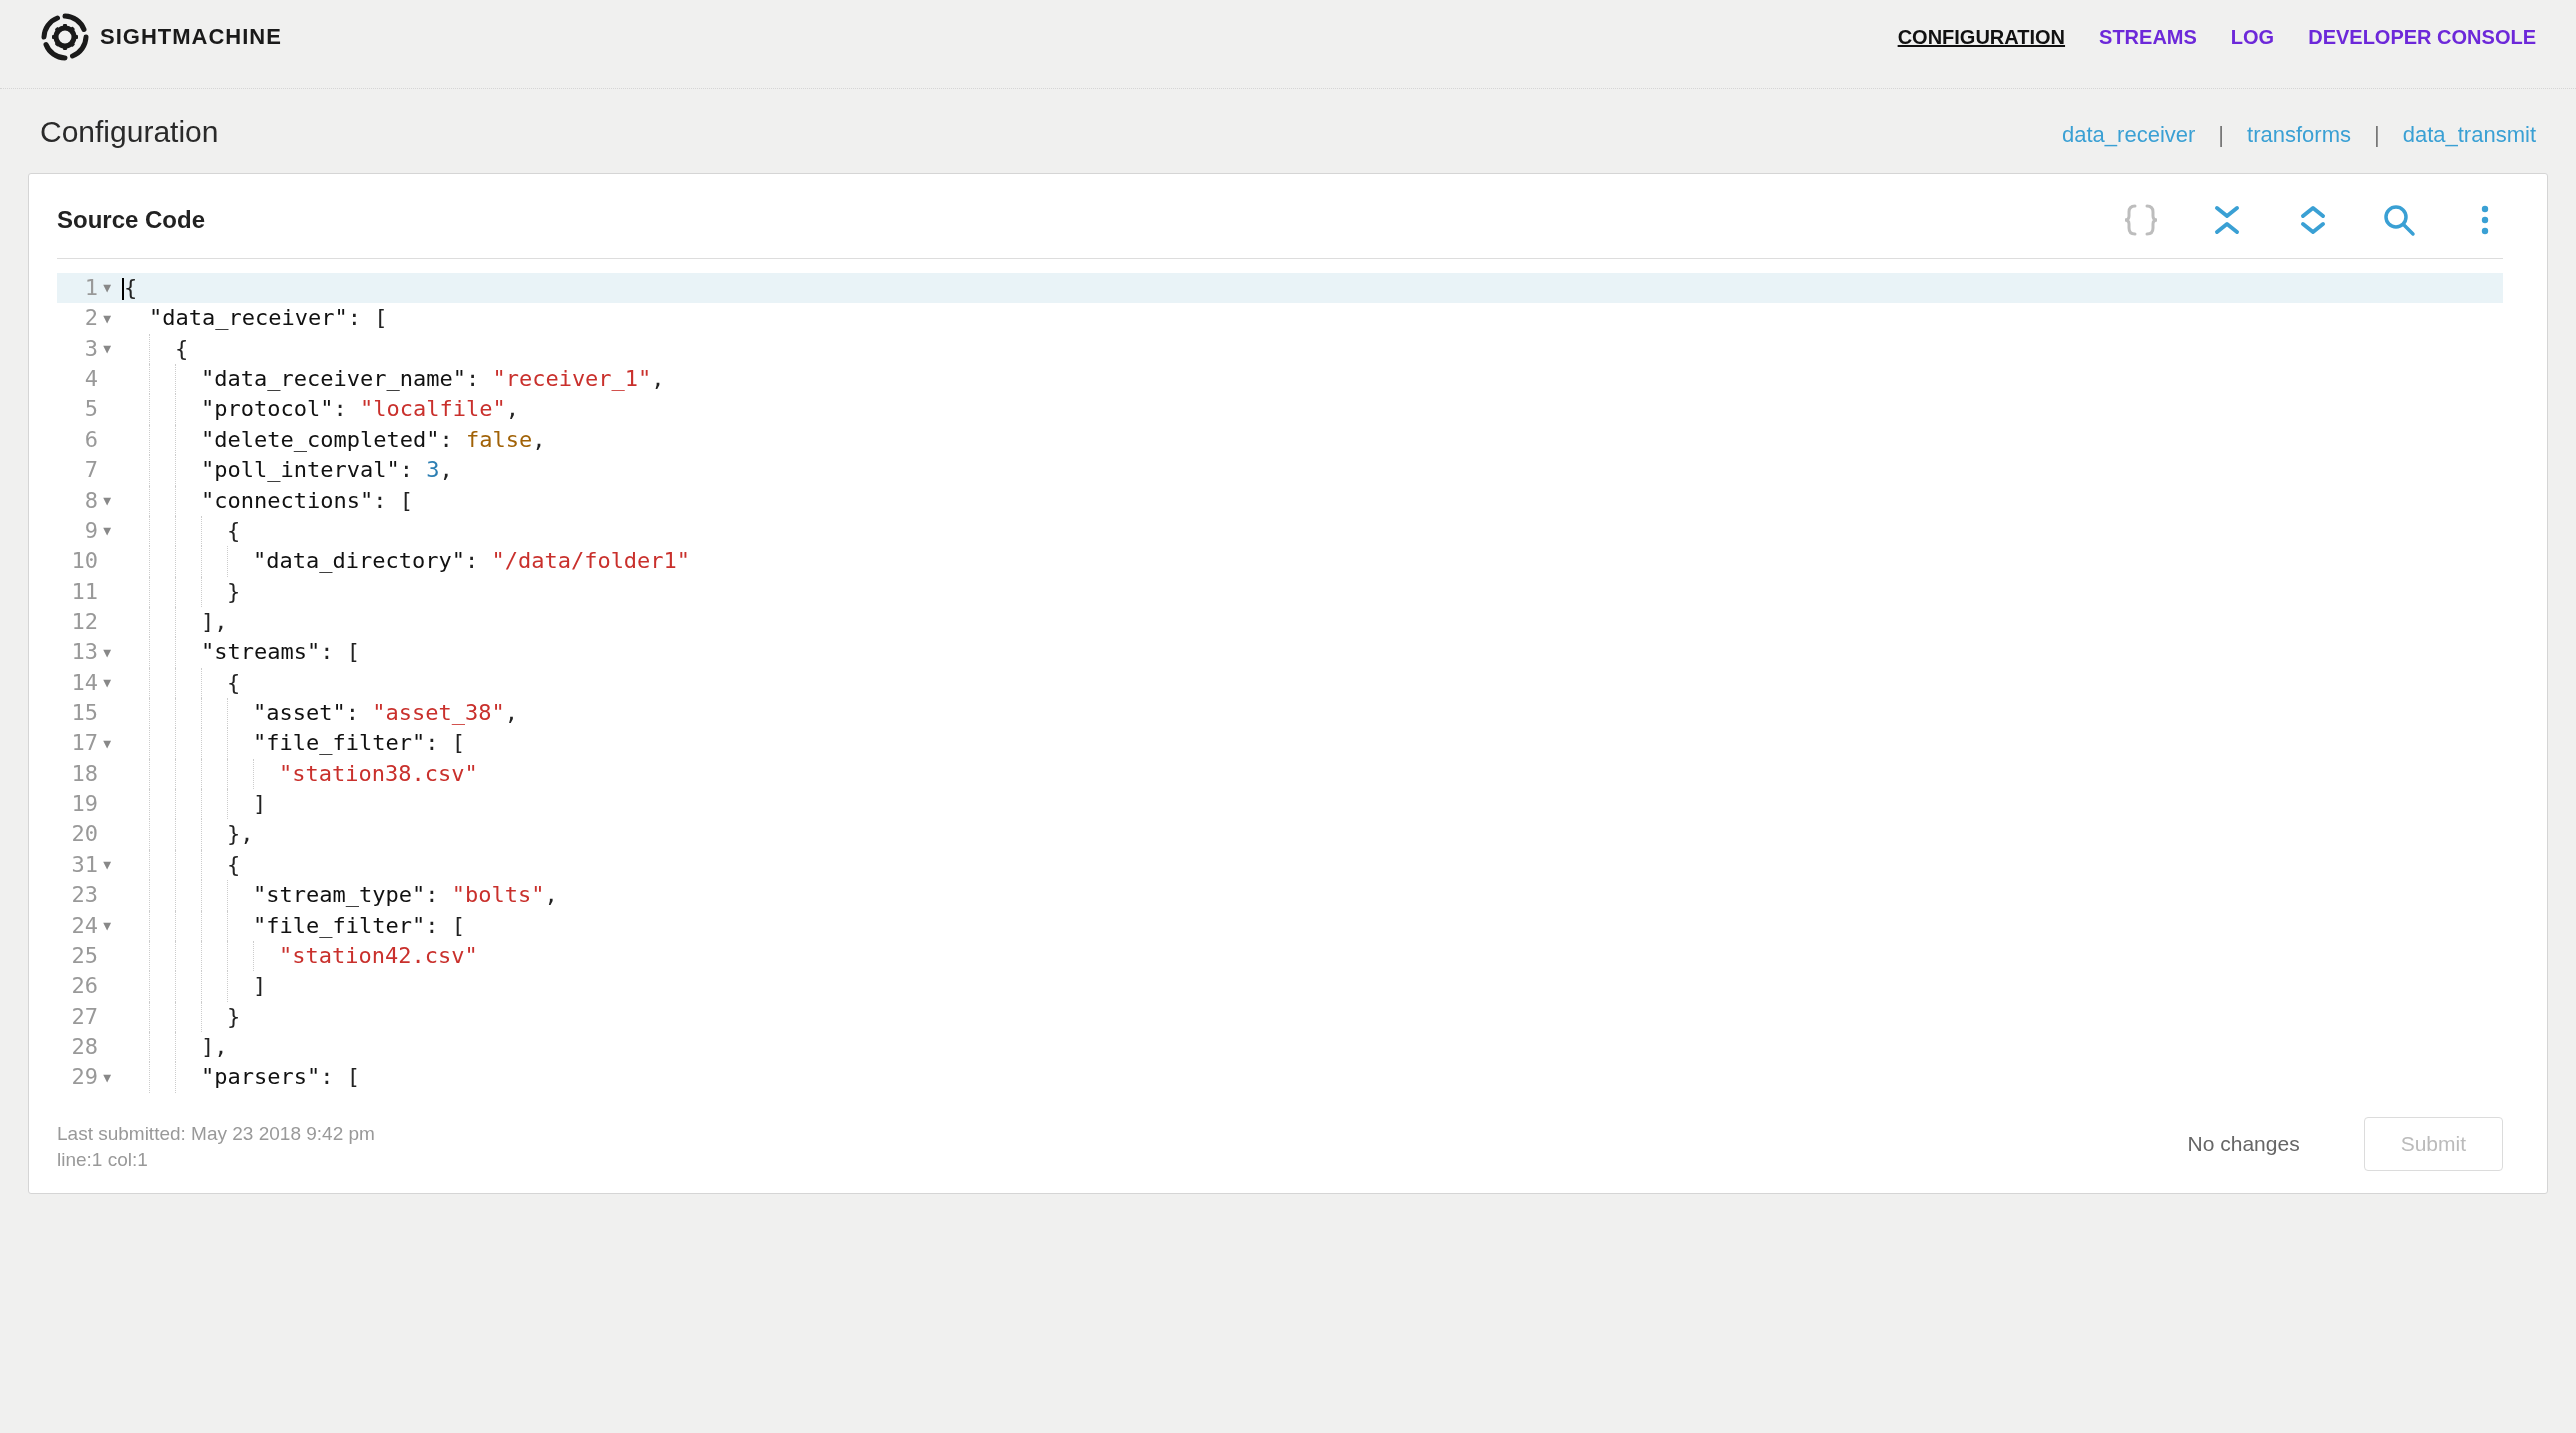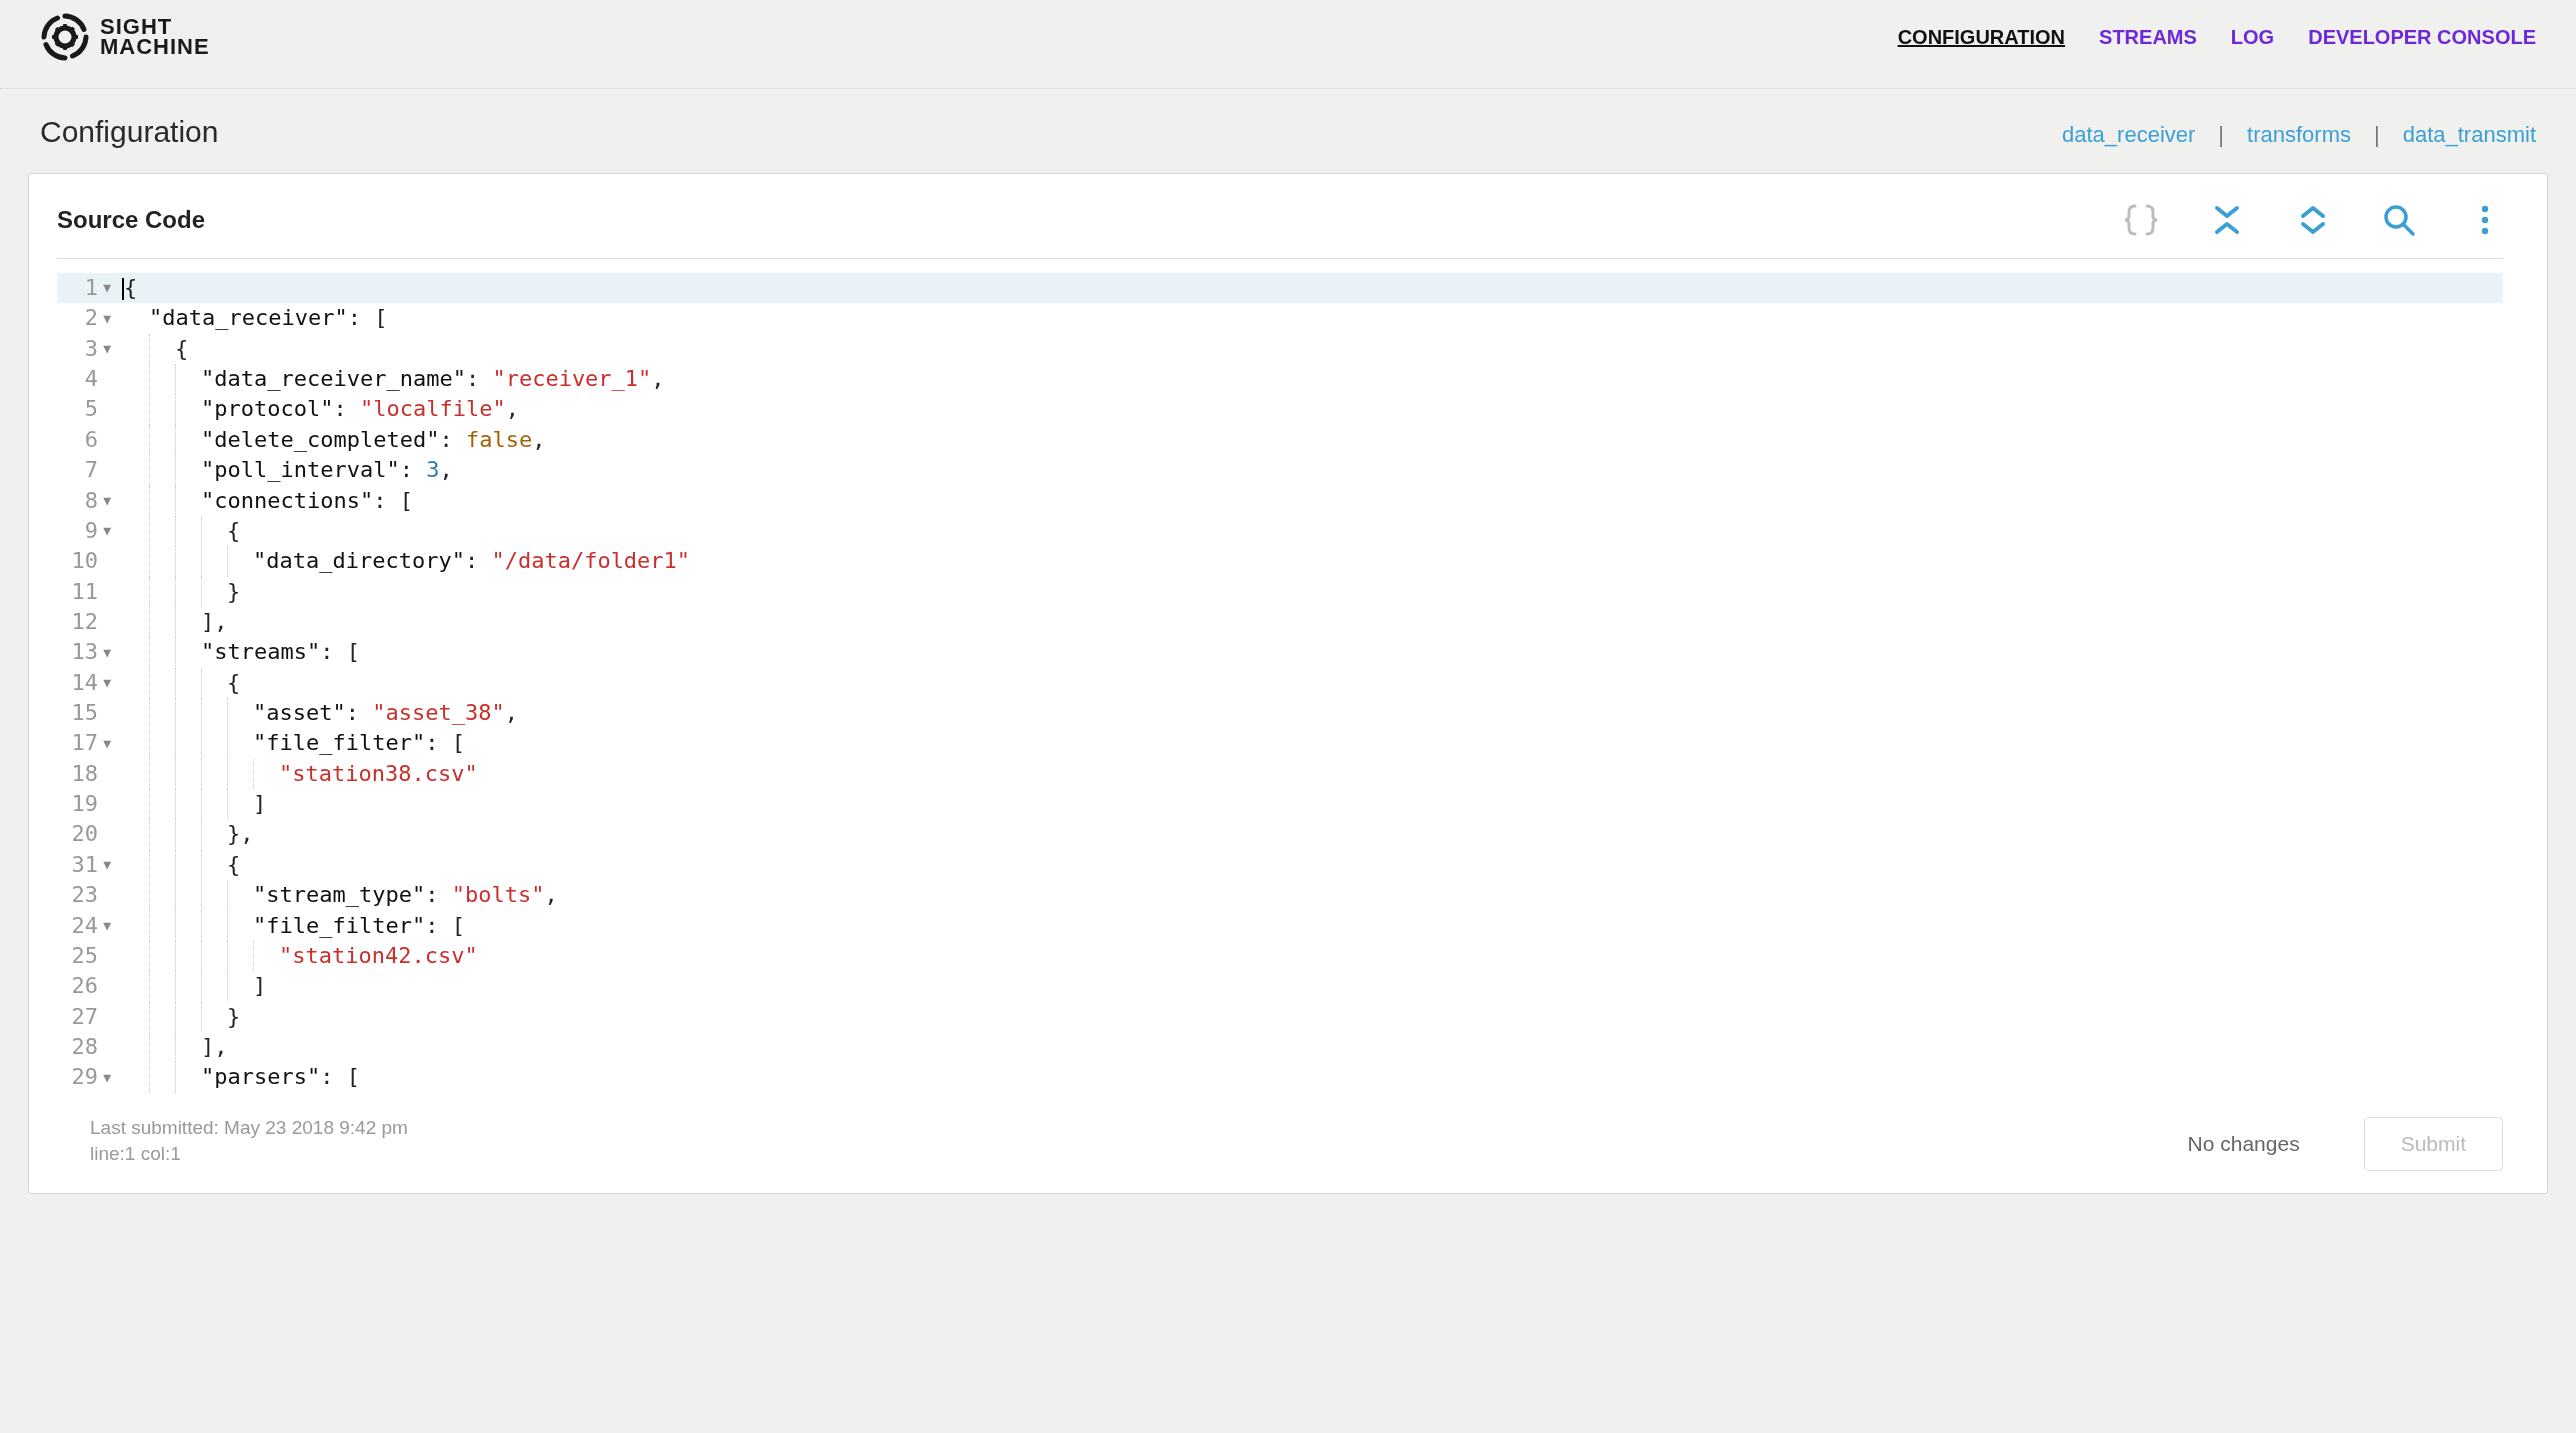--- a/index.html
+++ b/index.html
@@ -2,21 +2,21 @@
 <html><head>
 <meta charset="utf-8">
 <style>
 * { margin: 0; padding: 0; box-sizing: border-box; }
 body { font-family: -apple-system, BlinkMacSystemFont, "Segoe UI", Helvetica, Arial, sans-serif; background: #f0f0ef; color: #222; }
 
 
 .topbar { display: flex; align-items: center; justify-content: space-between; padding: 12px 40px 26px 40px; border-bottom: 1px dotted #d5d5d5; }
 .logo { display: flex; align-items: center; gap: 10px; }
 .logo svg { width: 50px; height: 50px; }
-.logo-text { font-family: Helvetica, Arial, sans-serif; display: flex; flex-direction: column; line-height: 0.9; font-weight: 700; letter-spacing: 1px; color: #1a1a1a; font-size: 22px; }
+.logo-text { font-family: Helvetica, Arial, sans-serif; display: flex; line-height: 0.9; font-weight: 700; letter-spacing: 1px; color: #1a1a1a; font-size: 22px; }
 .topnav { display: flex; gap: 34px; font-size: 20px; font-weight: 600; }
 .topnav a { color: #6d28d9; text-decoration: none; }
 .topnav a.active { color: #111; text-decoration: underline; }
 
 
 .subhead { display: flex; align-items: baseline; justify-content: space-between; padding: 26px 40px 24px 40px; }
 .subhead-title { font-size: 30px; color: #2a2a2a; font-weight: 400; }
 .subnav { display: flex; gap: 23px; font-size: 22px; }
 .subnav a { color: #3aa0d4; text-decoration: none; }
 .subnav .sep { color: #777; }
@@ -38,21 +38,21 @@
 .fold-none { display: inline-block; width: 10px; }
 .code { white-space: pre; flex: 1; padding-left: 6px; position: relative; }
 .rule { position: absolute; top: 0; bottom: 0; width: 0; border-left: 1px dotted #ccc; }
 .tok-key { color: #111; }
 .tok-str { color: #c9302c; }
 .tok-num { color: #2d7fb3; }
 .tok-bool { color: #a16207; }
 .cursor { display: inline-block; width: 2px; height: 22px; background: #000; vertical-align: middle; margin-left: -1px; }
 
 
-.footer { display: flex; justify-content: space-between; align-items: flex-start; padding: 24px 0 0 0; color: #999; font-size: 19px; margin-left: 33px; }
+.footer { display: flex; justify-content: space-between; align-items: flex-end; padding: 24px 0 0 0; color: #999; font-size: 19px; }
 .footer-left { display: flex; flex-direction: column; gap: 4px; }
 .footer-right { display: flex; align-items: center; gap: 64px; }
 .changes { color: #666; font-size: 21px; }
 .submit-btn { background: #fff; border: 1px solid #dcdcdc; color: #bbb; padding: 14px 36px; border-radius: 4px; font-size: 21px; cursor: not-allowed; }
 
 </style>
 </head>
 <body>
 
 <div class="topbar">

